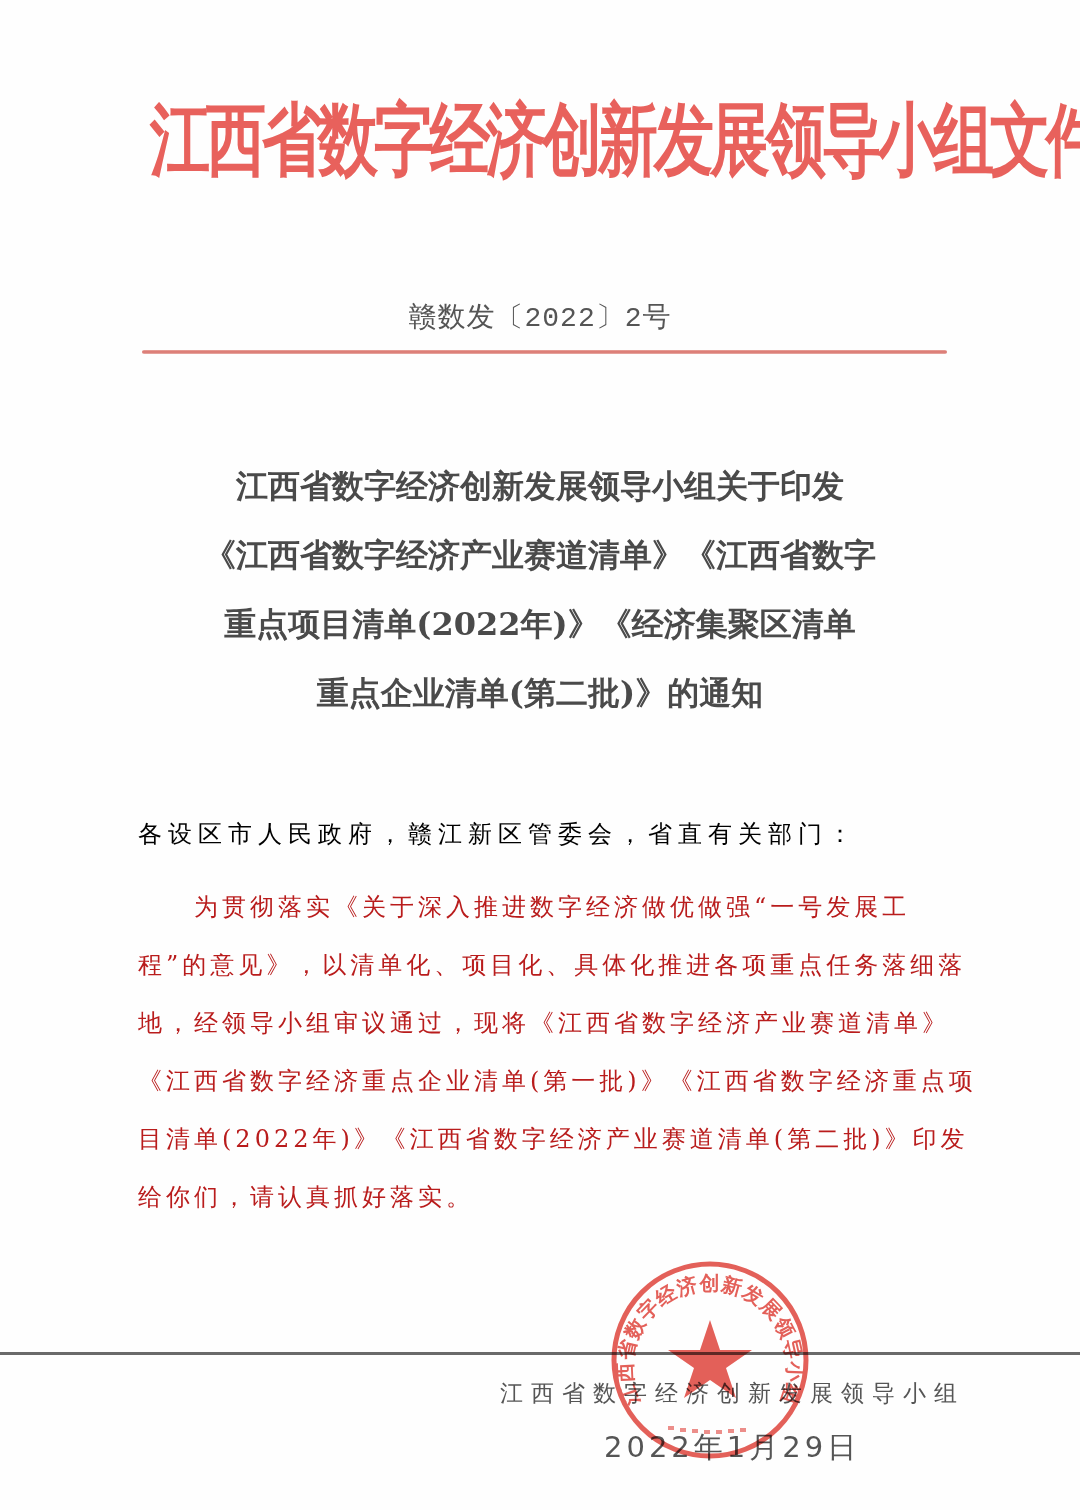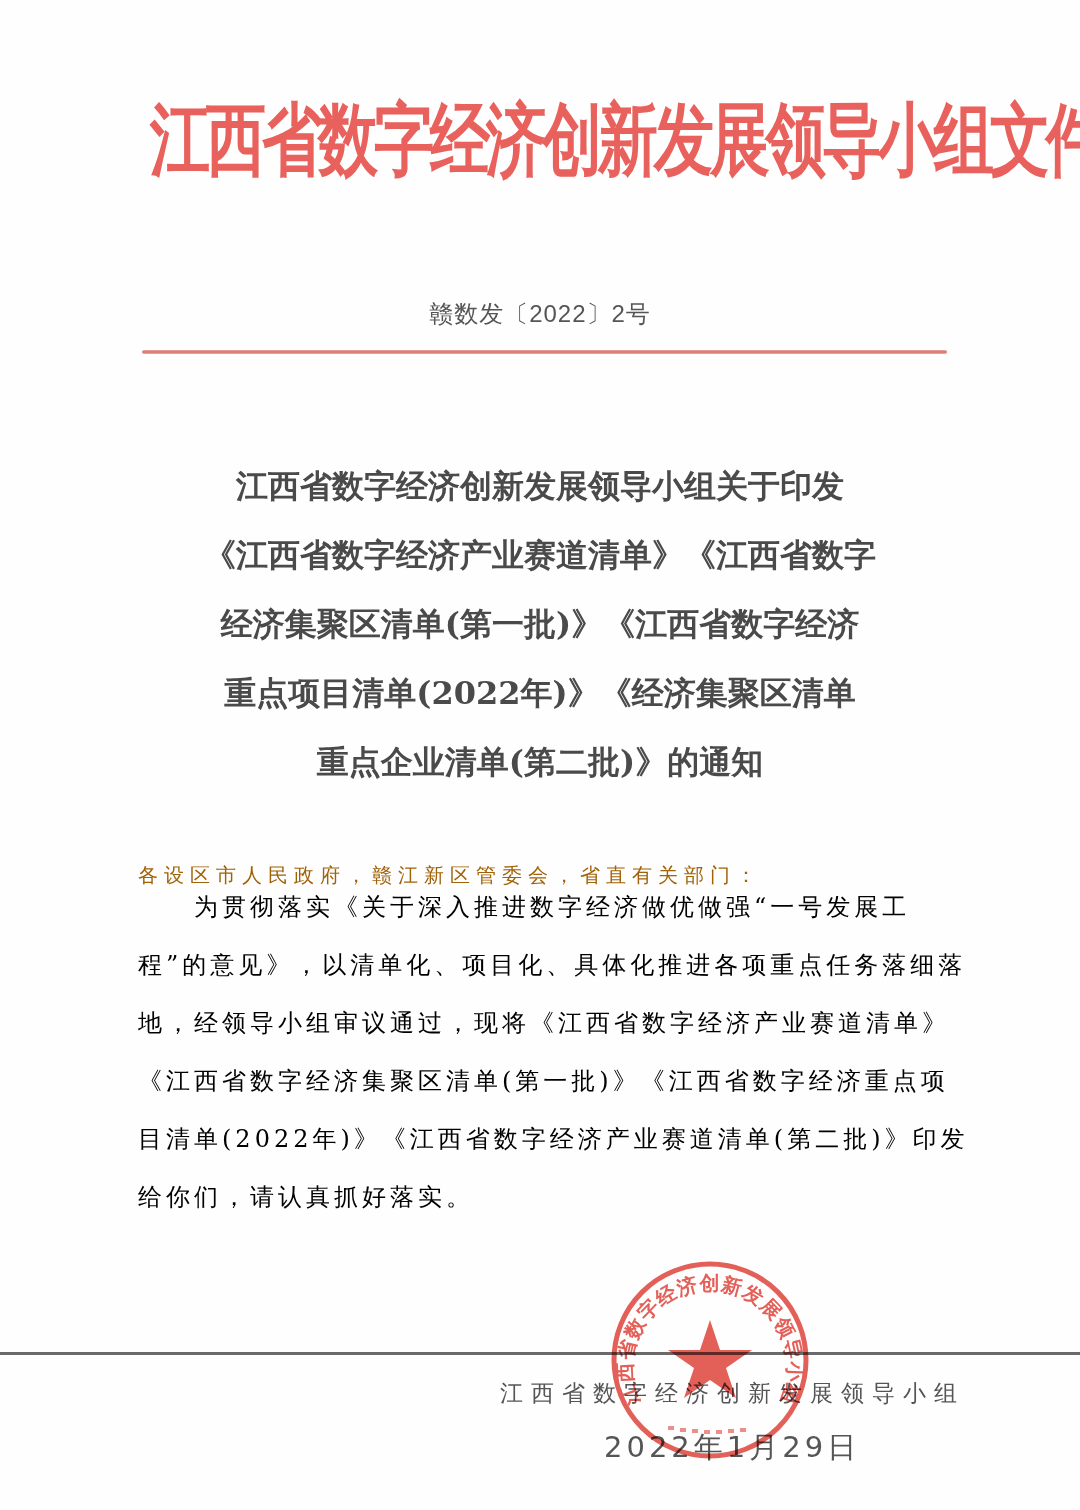--- a/index.html
+++ b/index.html
@@ -35,24 +35,24 @@
       transform-origin: top center;
       white-space: nowrap;
       line-height: 1;
     }
     .doc-number {
       position: absolute;
       top: 298px;
       left: 0;
       width: 1080px;
       text-align: center;
-      font-size: 24px;
+      font-size: 28px;
       color: #555;
       letter-spacing: 1px;
-      font-family: Liberation Sans, sans-serif;
+      font-family: Liberation Mono, monospace;
     }
     .red-rule {
       position: absolute;
       top: 350px;
       left: 142px;
       width: 805px;
       height: 4px;
       background: linear-gradient(to bottom, #e8a8a0, #d9706a 50%, #e8b0aa);
       border-radius: 2px;
     }
@@ -69,33 +69,32 @@
       line-height: 69px;
     }
     .title-line {
       display: block;
       white-space: nowrap;
     }
     .salutation {
       position: absolute;
       top: 818px;
       left: 138px;
-      font-size: 20px;
-      color: #a16207;
+      font-size: 24px;
+      color: #000000;
       letter-spacing: 6px;
       white-space: nowrap;
-      margin-top: 44px;
     }
     .body-para {
       position: absolute;
       top: 878px;
       left: 138px;
       width: 810px;
       font-size: 24px;
-      color: #000000;
+      color: #b91c1c;
       line-height: 58px;
       letter-spacing: 4px;
     }
     .body-line {
       display: block;
       white-space: nowrap;
     }
     .body-line.indent {
       padding-left: 56px;
     }
@@ -144,32 +143,31 @@
 
   <div class="masthead">江西省数字经济创新发展领导小组文件</div>
 
   <div class="doc-number">赣数发〔2022〕2号</div>
 
   <div class="red-rule"></div>
 
   <div class="title">
     <span class="title-line">江西省数字经济创新发展领导小组关于印发</span>
     <span class="title-line">《江西省数字经济产业赛道清单》《江西省数字</span>
-    <span class="title-line">经济集聚区清单(第一批)》《江西省数字经济</span>
     <span class="title-line">重点项目清单(2022年)》《经济集聚区清单</span>
     <span class="title-line">重点企业清单(第二批)》的通知</span>
   </div>
 
   <div class="salutation">各设区市人民政府，赣江新区管委会，省直有关部门：</div>
 
   <div class="body-para">
     <span class="body-line indent">为贯彻落实《关于深入推进数字经济做优做强“一号发展工</span>
     <span class="body-line">程”的意见》，以清单化、项目化、具体化推进各项重点任务落细落</span>
     <span class="body-line">地，经领导小组审议通过，现将《江西省数字经济产业赛道清单》</span>
-    <span class="body-line">《江西省数字经济集聚区清单(第一批)》《江西省数字经济重点项</span>
+    <span class="body-line">《江西省数字经济重点企业清单(第一批)》《江西省数字经济重点项</span>
     <span class="body-line">目清单(2022年)》《江西省数字经济产业赛道清单(第二批)》印发</span>
     <span class="body-line">给你们，请认真抓好落实。</span>
   </div>
 
   <div class="bottom-rule"></div>
 
   <div class="issuer">江西省数字经济创新发展领导小组</div>
   <div class="issue-date">2022年1月29日</div>
 
   <div class="seal">

